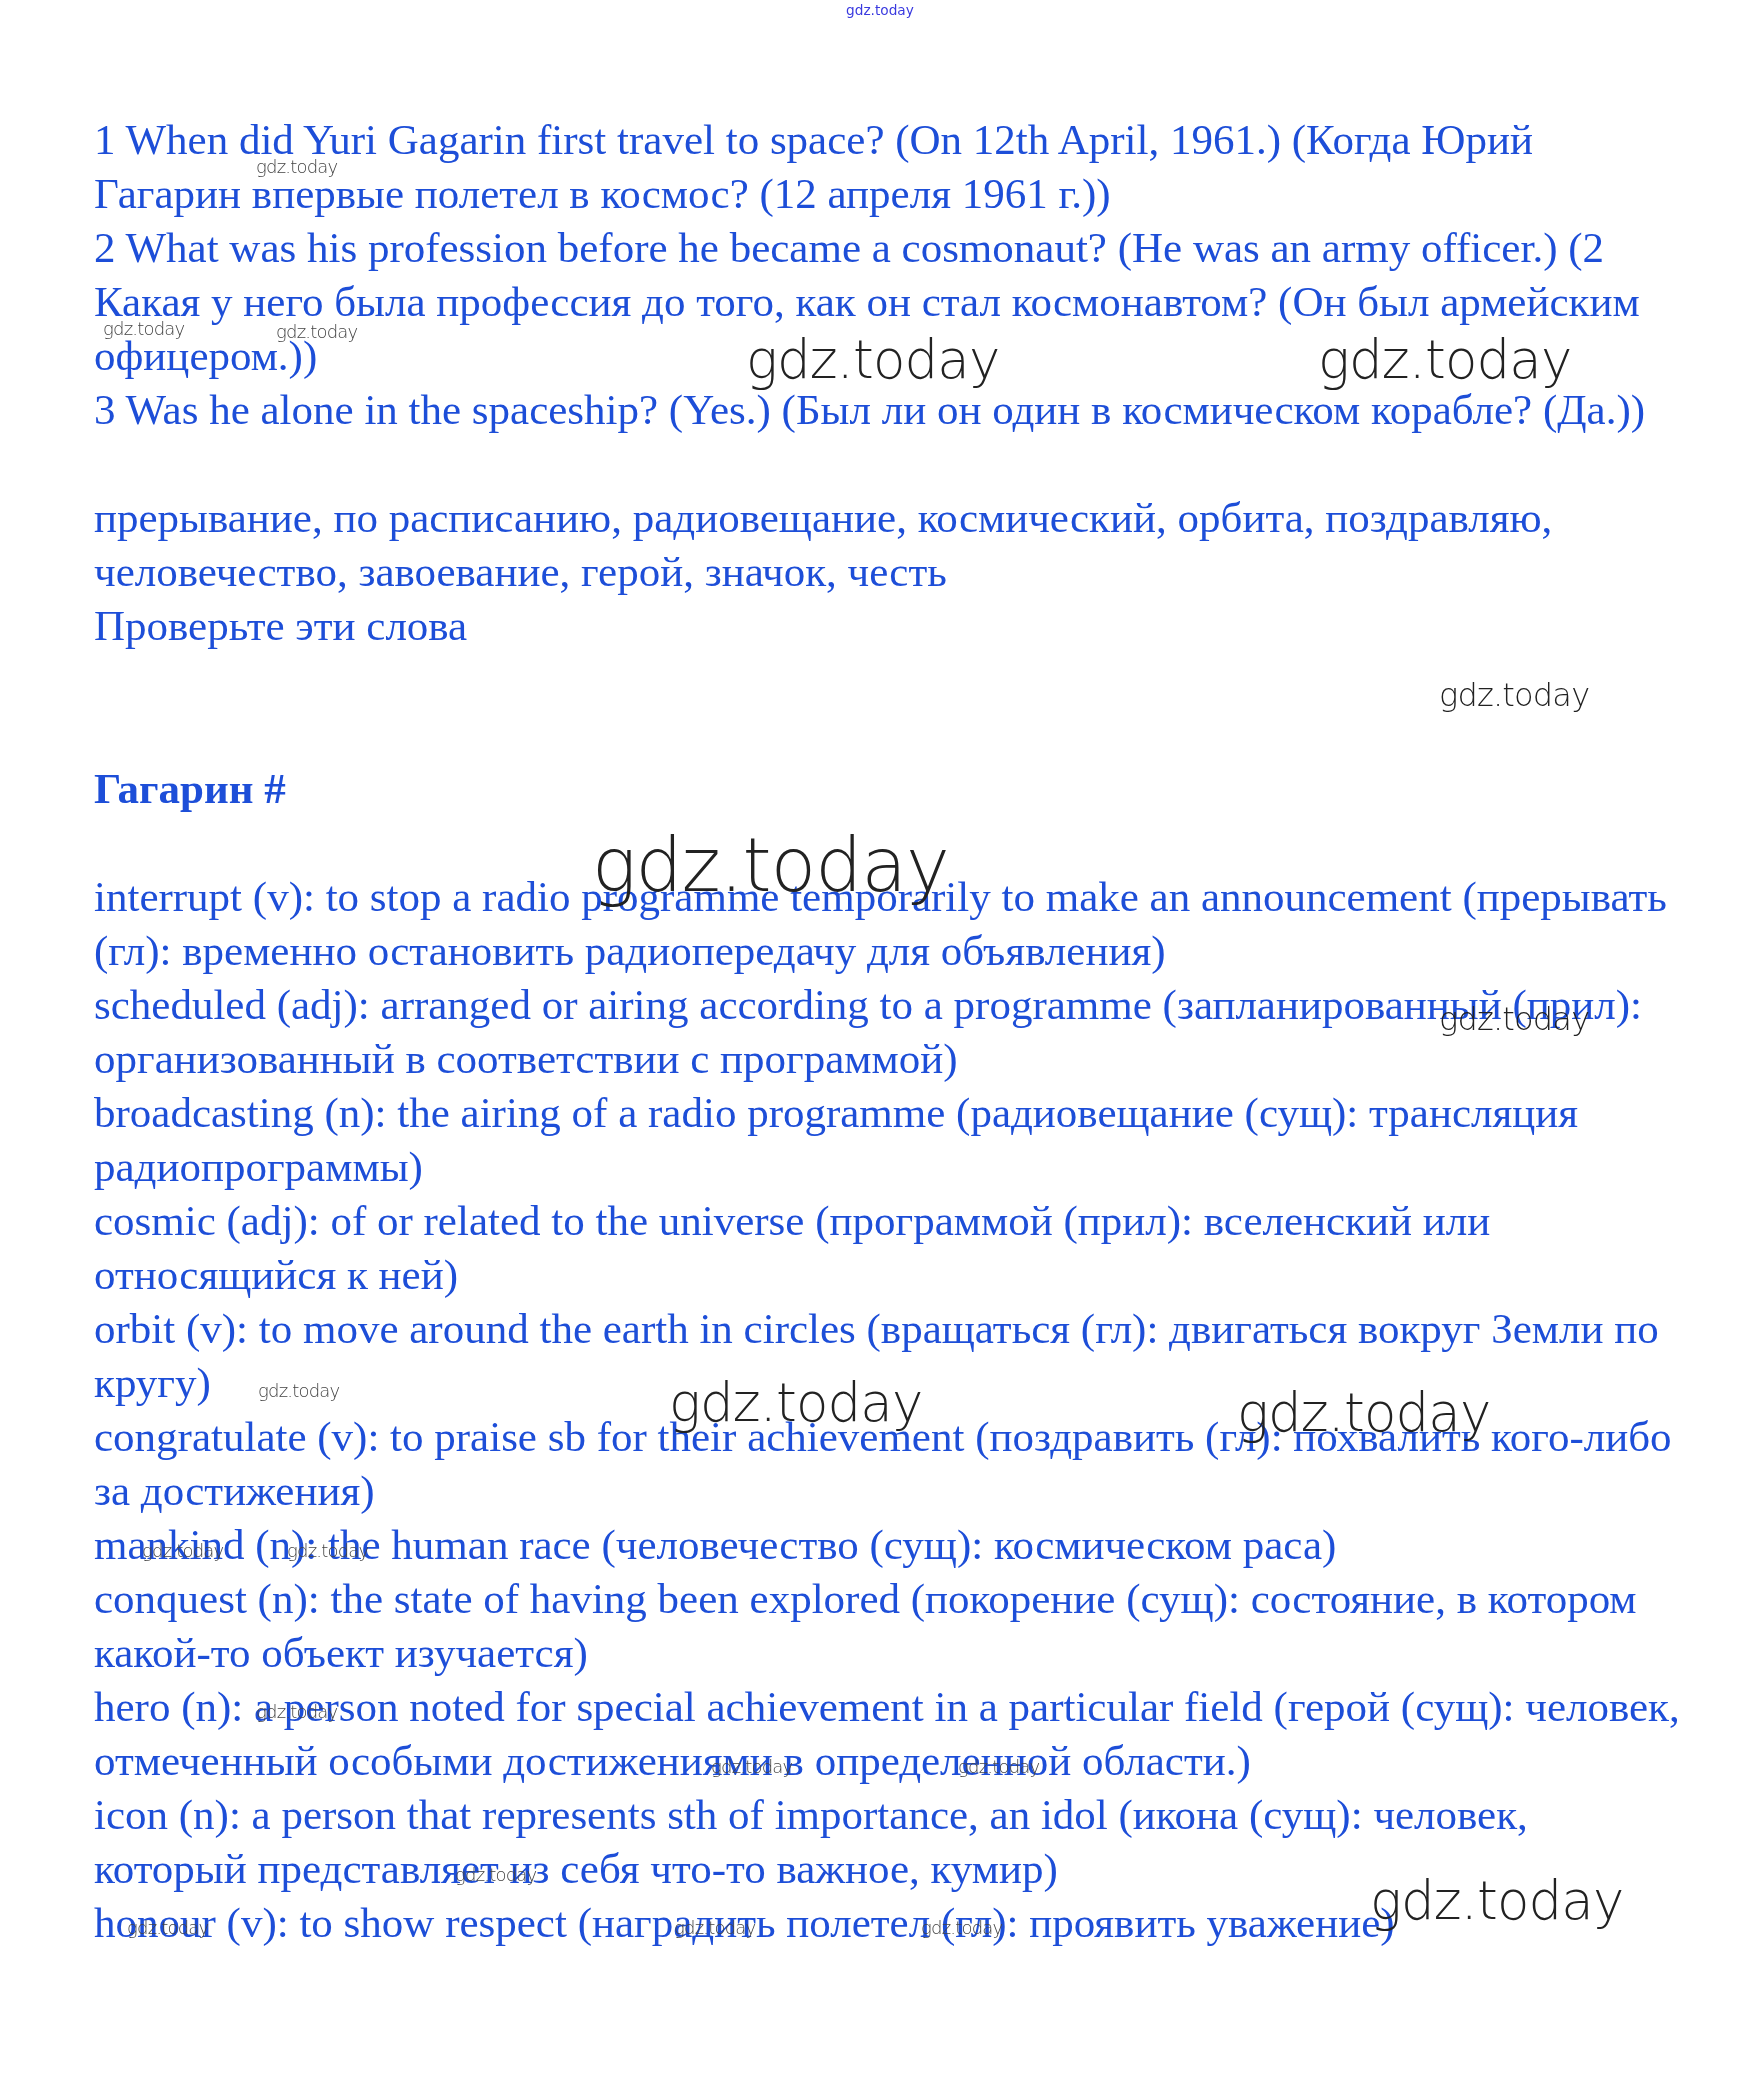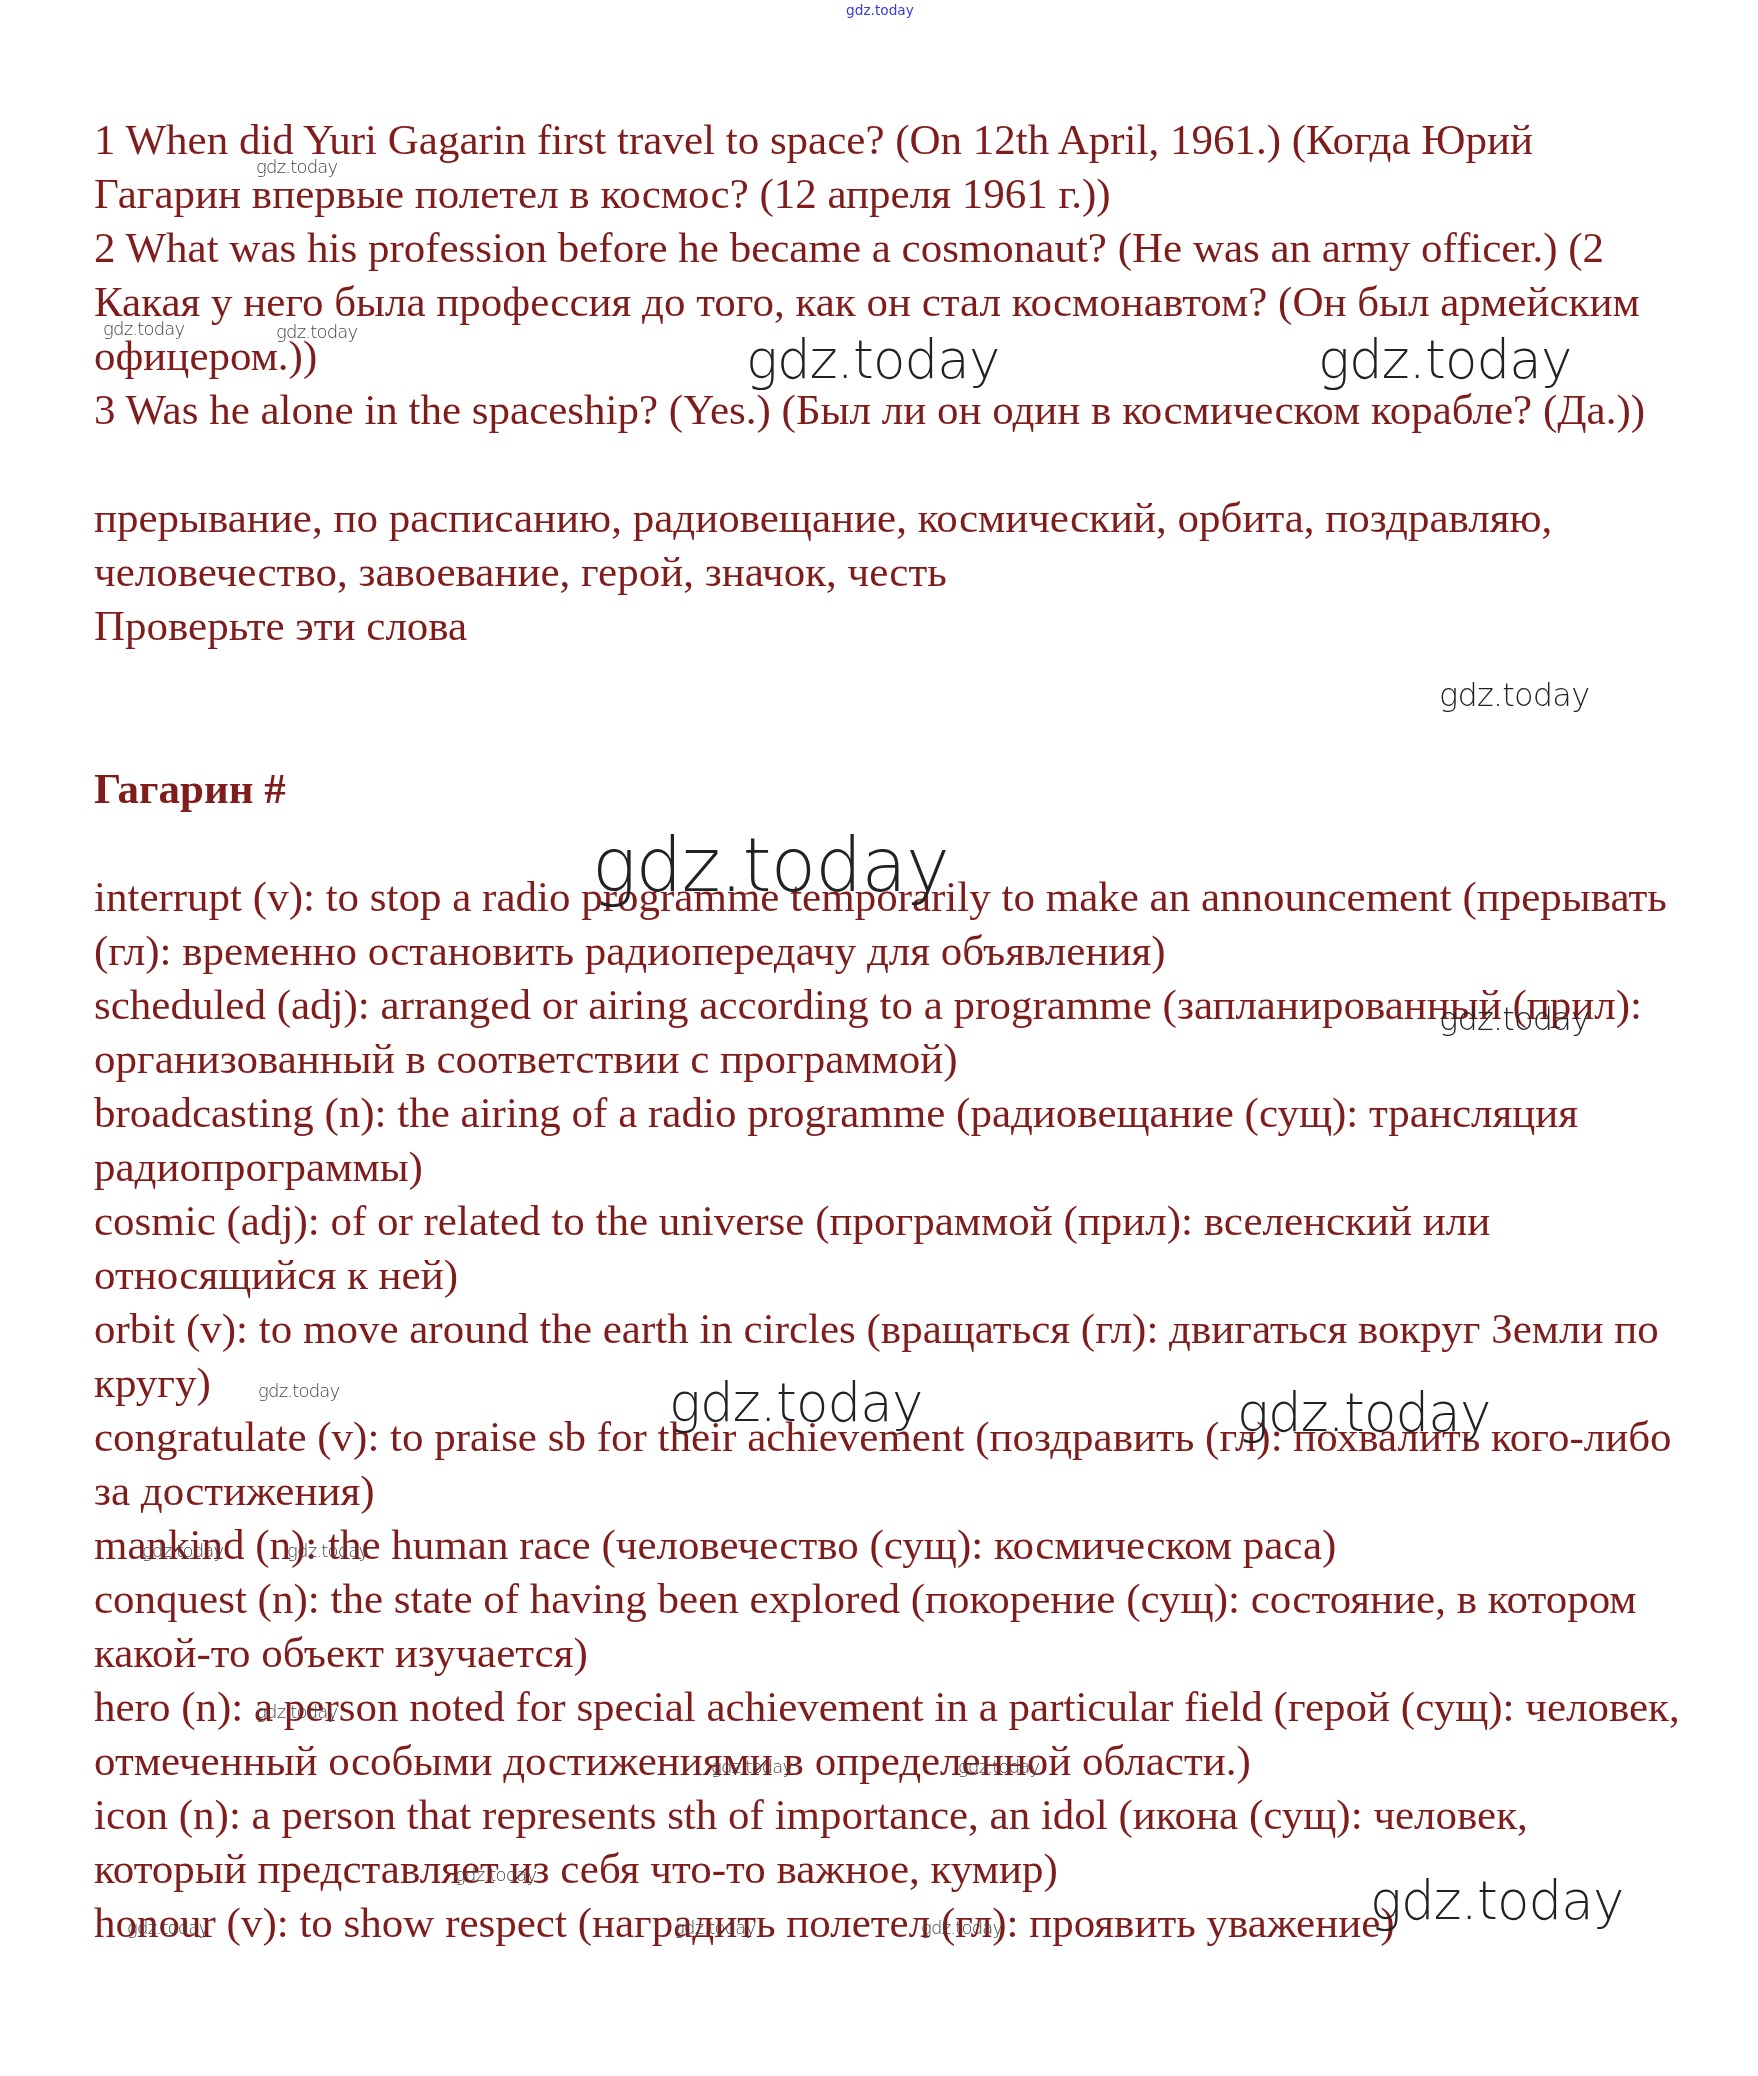--- a/index.html
+++ b/index.html
@@ -1,18 +1,18 @@
 <!DOCTYPE html>
 <html style="font-size:13px"><head>
 <meta charset="utf-8">
 <style>
   html, body { margin:0; padding:0; background:#ffffff; }
   body { width:1758px; height:2077px; position:relative; overflow:hidden; }
   .top-wm { position:absolute; left:846px; top:1.6px; font-family:"DejaVu Sans", sans-serif; font-size:13.7px; color:#3a3adf; }
-  .content { position:absolute; left:94px; top:113px; width:1596px; font-family:"Liberation Serif", serif; font-size:43px; line-height:54px; color:#7f1d1d; }
+  .content { position:absolute; left:94px; top:113px; width:1596px; font-family:"Liberation Serif", serif; font-size:43px; line-height:54px; color:#1d4ed8; }
   .content p { margin:0; }
   .gap1 { height:54px; }
   .gap2 { height:109px; }
   .heading { font-weight:bold; }
   .wm { position:absolute; font-family:"DejaVu Sans", sans-serif; color:#222; font-weight:200; letter-spacing:-0.8px; }
   .wm.s { font-size:18px; color:#444; }
   .wm.m { font-size:32px; }
   .wm.l { font-size:53px; }
   .wm.xl { font-size:74px; }
 </style>

